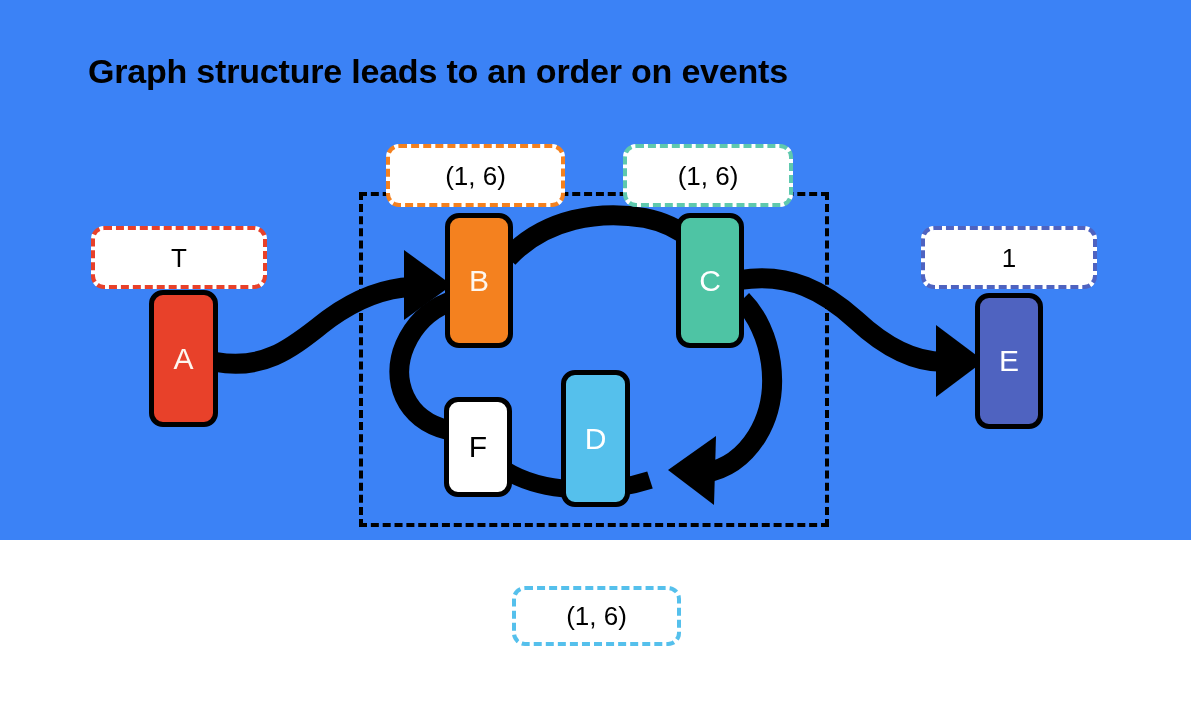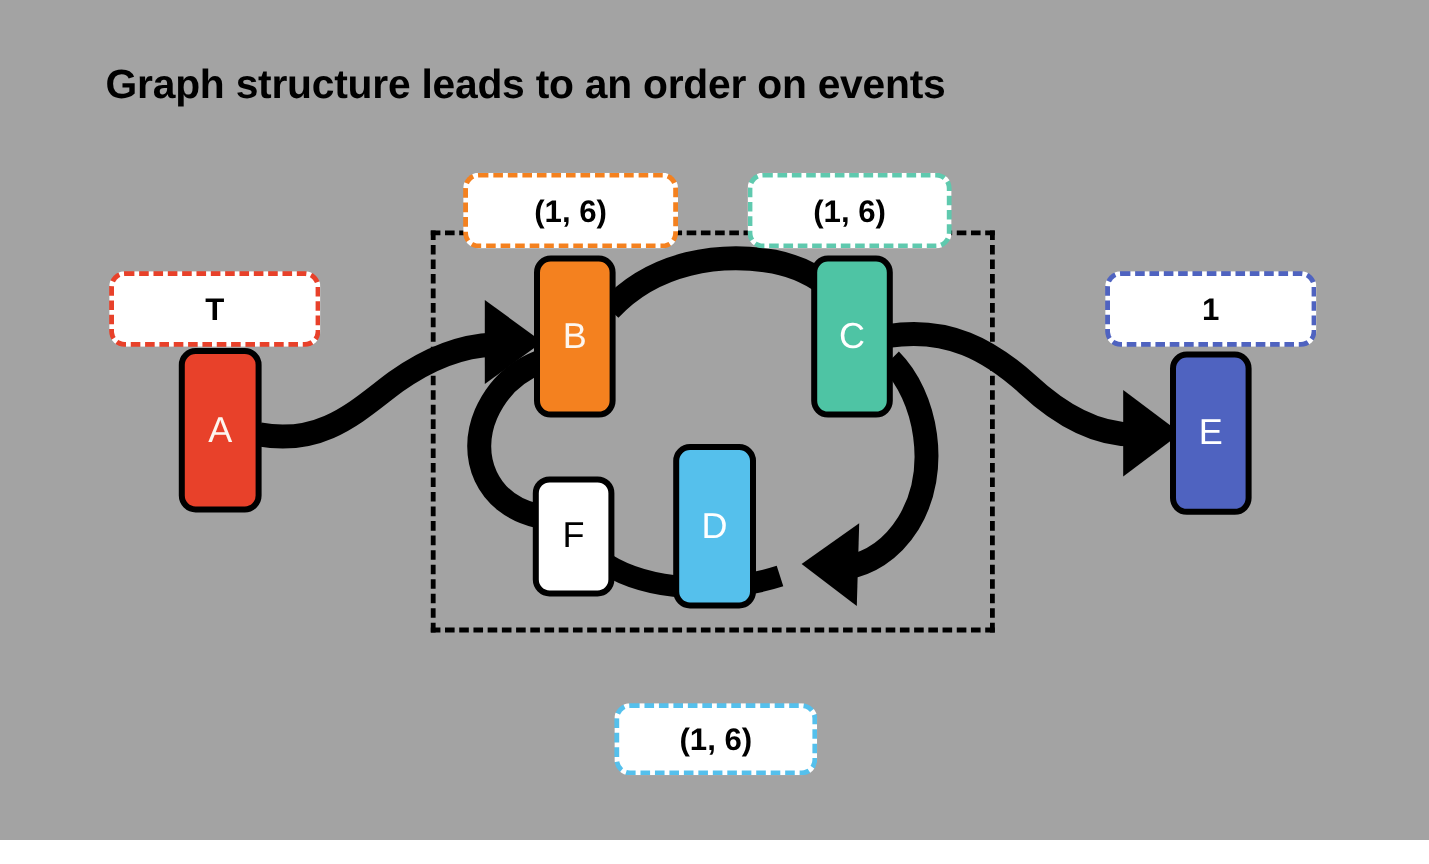--- a/index.html
+++ b/index.html
@@ -9,22 +9,22 @@
   }
   body {
     width: 1191px;
     height: 720px;
     font-family: "Liberation Sans", sans-serif;
     overflow: hidden;
   }
   #stage {
     position: relative;
     width: 1191px;
-    height: 700px;
-    background: #a3a3a3;
+    height: 540px;
+    background: #3b82f6;
   }
   #title {
     position: absolute;
     left: 88px;
     top: 52px;
     font-size: 34px;
     font-weight: 600;
     letter-spacing: -0.2px;
     color: #000000;
     white-space: nowrap;
@@ -70,21 +70,20 @@
     position: absolute;
     box-sizing: border-box;
     border-radius: 13px;
     background: #ffffff;
     display: flex;
     align-items: center;
     justify-content: center;
     font-size: 26px;
     color: #000000;
     line-height: 1;
-    font-weight: bold;
   }
 </style>
 </head>
 <body>
 
 <div id="stage">
 
   <div id="title">Graph structure leads to an order on events</div>
 
   <div class="container-box"></div>

